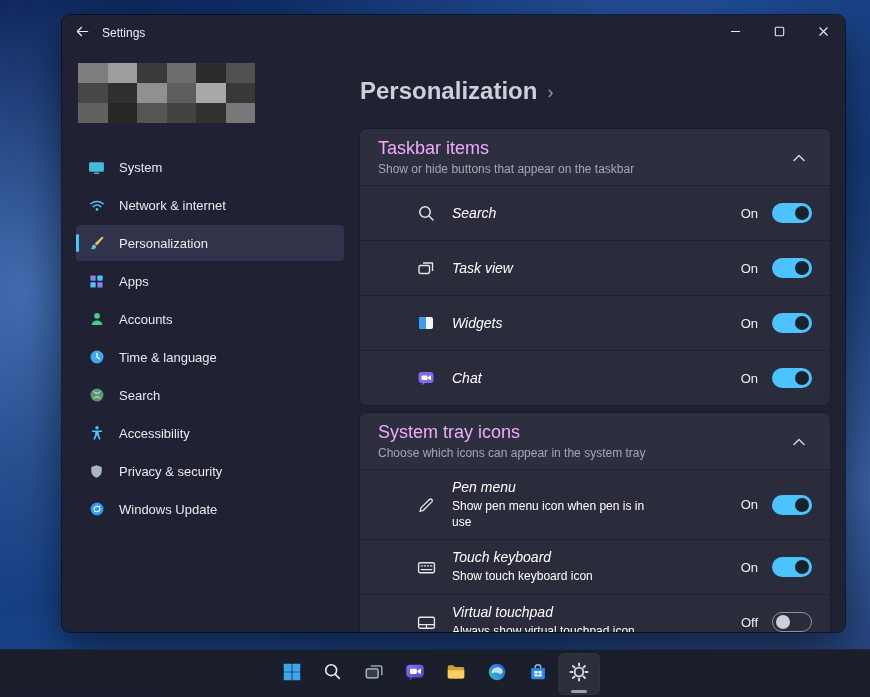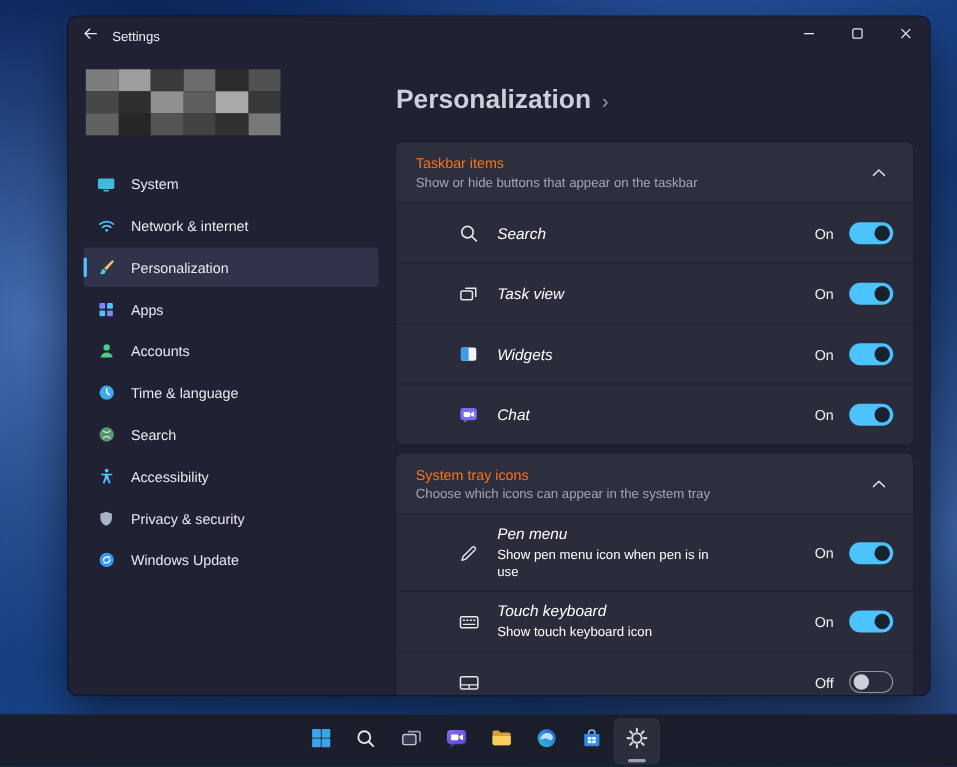--- a/index.html
+++ b/index.html
@@ -78,21 +78,21 @@
   .bc-sep { color:#9aa0aa; font-size:18px; padding-top:2px; }
   .bc-current { color:#ffffff; font-weight:700; }
 
   .settings-list { margin-top:24px; width:470px; }
   .card { border-radius:6px; overflow:hidden; margin-bottom:8px; box-shadow:0 0 0 1px #1b1d2a; }
   .card-header {
     background:#2d2f3f; min-height:55px; display:flex; align-items:center;
     padding:9px 18px; cursor:pointer;
   }
   .card-header-text { display:flex; flex-direction:column; gap:3px; }
-  .card-title { font-size:13px; color:#f97316; }
+  .card-title { font-size:18px; color:#f0abfc; }
   .card-sub { font-size:12px; color:#a4a8b2; }
   .collapse-btn { margin-left:auto; width:26px; height:26px; display:flex; align-items:center; justify-content:center; cursor:pointer; }
 
   .row {
     background:#2a2c3b; border-top:1px solid #20222f; min-height:55px;
     display:flex; align-items:center; padding:8px 18px 8px 56px;
   }
   .row.tall { min-height:70px; }
   .row-icon { width:20px; height:20px; margin-right:16px; flex-shrink:0; display:flex; align-items:center; justify-content:center; }
   .row-text { display:flex; flex-direction:column; gap:3px; }
@@ -448,20 +448,24 @@
             </div>
           </div>
 
           <div class="row">
             <span class="row-icon">
               <svg width="19" height="19" viewBox="0 0 18 18">
                   <rect x="1.5" y="4" width="15" height="10.5" rx="1.4" stroke="#e4e7ec" stroke-width="1.3" fill="none"></rect>
                   <path d="M1.5 11h15M9 11v3.5" stroke="#e4e7ec" stroke-width="1.2"></path>
                 </svg>
             </span>
+            <div class="row-text">
+              <span class="row-label">Virtual touchpad</span>
+              <span class="row-desc">Always show virtual touchpad icon</span>
+            </div>
             <div class="row-right">
               <span class="state-label">Off</span>
               <div class="toggle off">
                   <div class="knob"></div>
                 </div>
             </div>
           </div>
         </div>
 
       </div>

